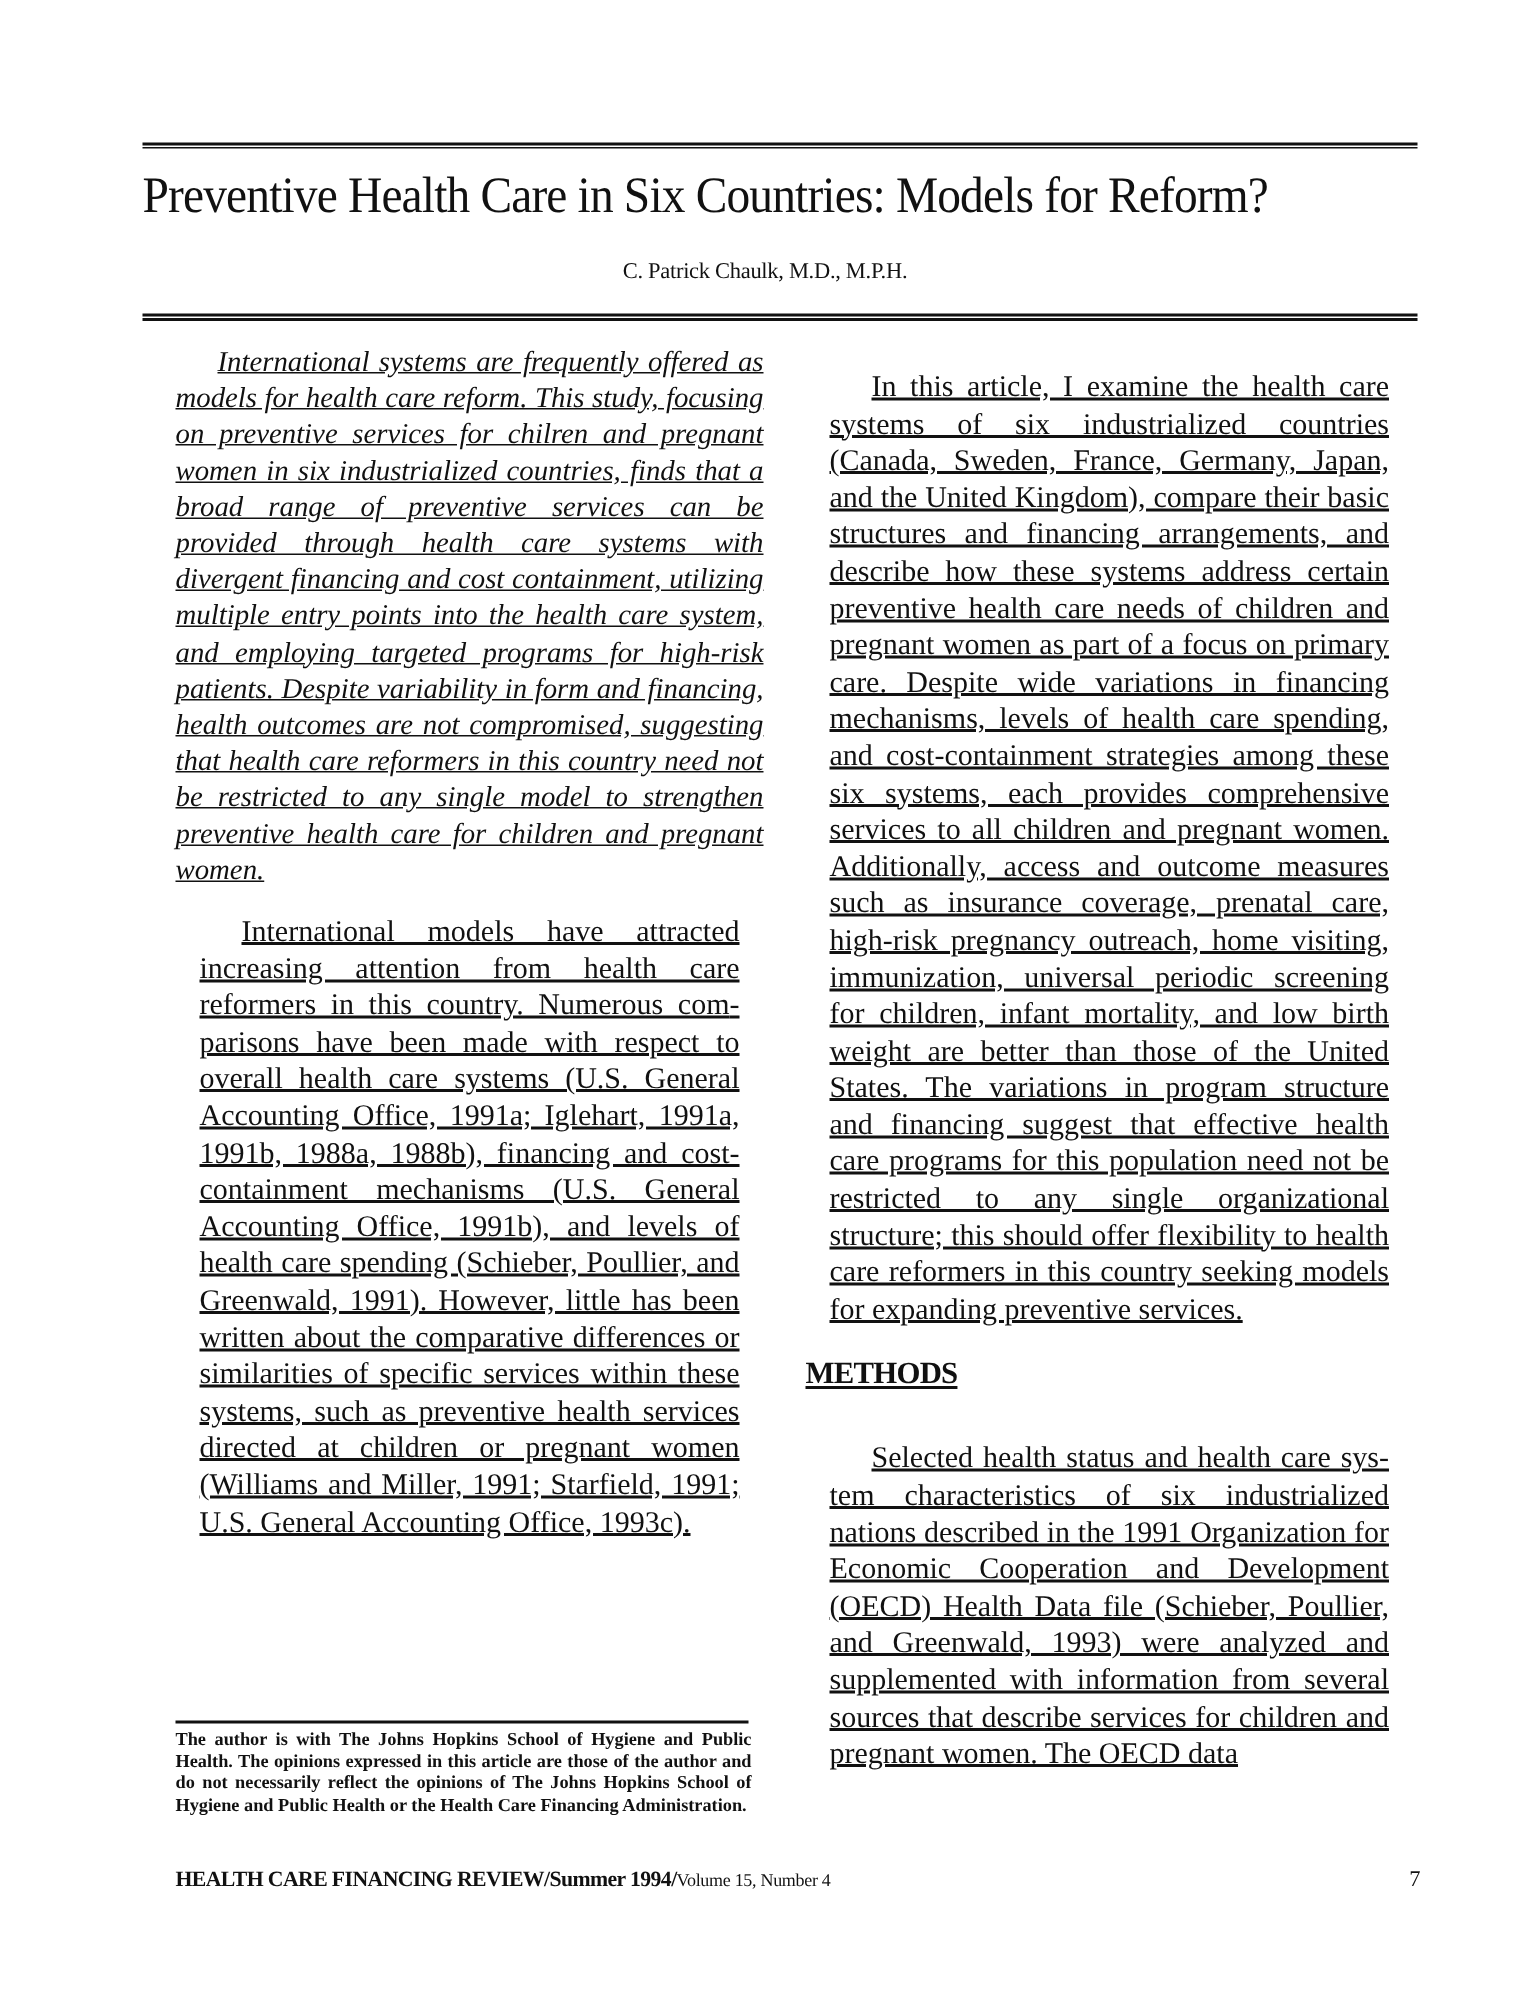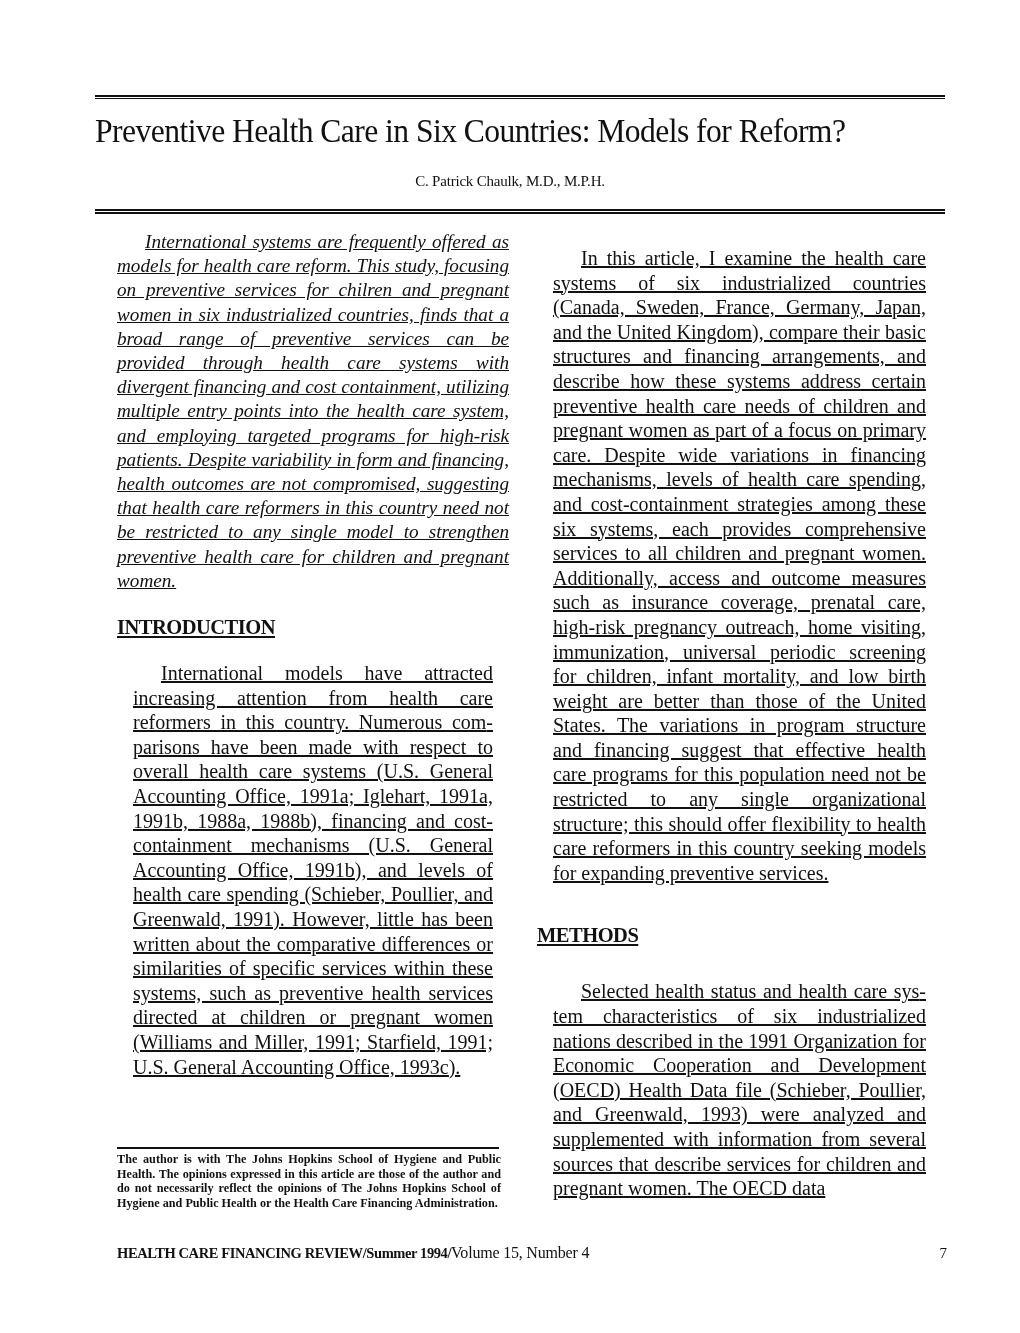--- a/index.html
+++ b/index.html
@@ -30,47 +30,46 @@
     hyphens: manual; margin: 0; text-indent: 28px;
   }
   .body-text {
     font-size: 20px; line-height: 24.6px; text-align: justify; margin: 16px; text-indent: 28px;
   }
   .heading {
     font-weight: bold; font-size: 20.5px; letter-spacing: -0.5px; line-height: 24px;
     margin: 0;
   }
   .h-intro { margin-top: 22px; margin-bottom: 22px; }
-  .h-methods { margin-top: 38px; margin-bottom: 32px; }
+  .h-methods { margin-top: 19px; margin-bottom: 32px; }
   .fn-rule {
     position: absolute; left: 117px; top: 1147px; width: 382px; height: 2px; background: #111;
   }
   .footnote {
     position: absolute; left: 117px; top: 1152px; width: 384px;
     font-size: 12.2px; line-height: 14.5px; text-align: justify; margin: 0; font-weight: bold;
   }
   .footer {
     position: absolute; left: 117px; top: 1244px; width: 830px; height: 18px;
     font-size: 14.5px; line-height: 18px;
   }
   .journal { font-weight: bold; letter-spacing: -0.4px; }
-  .volume { font-size: 16px; letter-spacing: -0.2px; text-align: center; }
+  .volume { font-size: 12px; letter-spacing: -0.2px; text-align: center; }
   .pageno { position: absolute; right: 0; top: 0; font-size: 15px; }
 </style>
 </head>
 <body>
 
 <div class="rule top"></div>
 <div class="title">Preventive Health Care in Six Countries: Models for Reform?</div>
 <div class="author">C. Patrick Chaulk, M.D., M.P.H.</div>
 <div class="rule bottom"></div>
 
 <div class="col left">
   <p class="abstract">International systems are frequently offered as models for health care reform. This study, focusing on preventive services for chil­ren and pregnant women in six industrial­ized countries, finds that a broad range of preventive services can be provided through health care systems with divergent financing and cost containment, utilizing multiple entry points into the health care system, and employing targeted programs for high-risk patients. Despite variability in form and financing, health outcomes are not compro­mised, suggesting that health care reformers in this country need not be restricted to any single model to strengthen preventive health care for children and pregnant women.</p>
-  <h2 class="heading h-intro">INTRODUCTION</h2>
   <p class="body-text">International models have attracted increasing attention from health care reformers in this country. Numerous com­parisons have been made with respect to overall health care systems (U.S. General Accounting Office, 1991a; Iglehart, 1991a, 1991b, 1988a, 1988b), financing and cost-containment mechanisms (U.S. General Accounting Office, 1991b), and levels of health care spending (Schieber, Poullier, and Greenwald, 1991). However, little has been written about the comparative differences or similarities of specific services within these systems, such as preventive health services directed at children or pregnant women (Williams and Miller, 1991; Starfield, 1991; U.S. General Accounting Office, 1993c).</p>
 </div>
 
 <div class="fn-rule"></div>
 <p class="footnote">The author is with The Johns Hopkins School of Hygiene and Public Health. The opinions expressed in this article are those of the author and do not necessarily reflect the opinions of The Johns Hopkins School of Hygiene and Public Health or the Health Care Financing Administration.</p>
 
 <div class="col right">
   <p class="body-text">In this article, I examine the health care systems of six industrialized countries (Canada, Sweden, France, Germany, Japan, and the United Kingdom), compare their basic structures and financing arrange­ments, and describe how these systems address certain preventive health care needs of children and pregnant women as part of a focus on primary care. Despite wide variations in financing mechanisms, levels of health care spending, and cost-containment strategies among these six systems, each provides comprehensive services to all children and pregnant women. Additionally, access and outcome measures such as insurance coverage, pre­natal care, high-risk pregnancy outreach, home visiting, immunization, universal periodic screening for children, infant mor­tality, and low birth weight are better than those of the United States. The variations in program structure and financing sug­gest that effective health care programs for this population need not be restricted to any single organizational structure; this should offer flexibility to health care reformers in this country seeking models for expanding preventive services.</p>
   <h2 class="heading h-methods">METHODS</h2>
   <p class="body-text">Selected health status and health care sys­tem characteristics of six industrialized nations described in the 1991 Organization for Economic Cooperation and Development (OECD) Health Data file (Schieber, Poullier, and Greenwald, 1993) were analyzed and supplemented with information from several sources that describe services for children and pregnant women. The OECD data</p>

